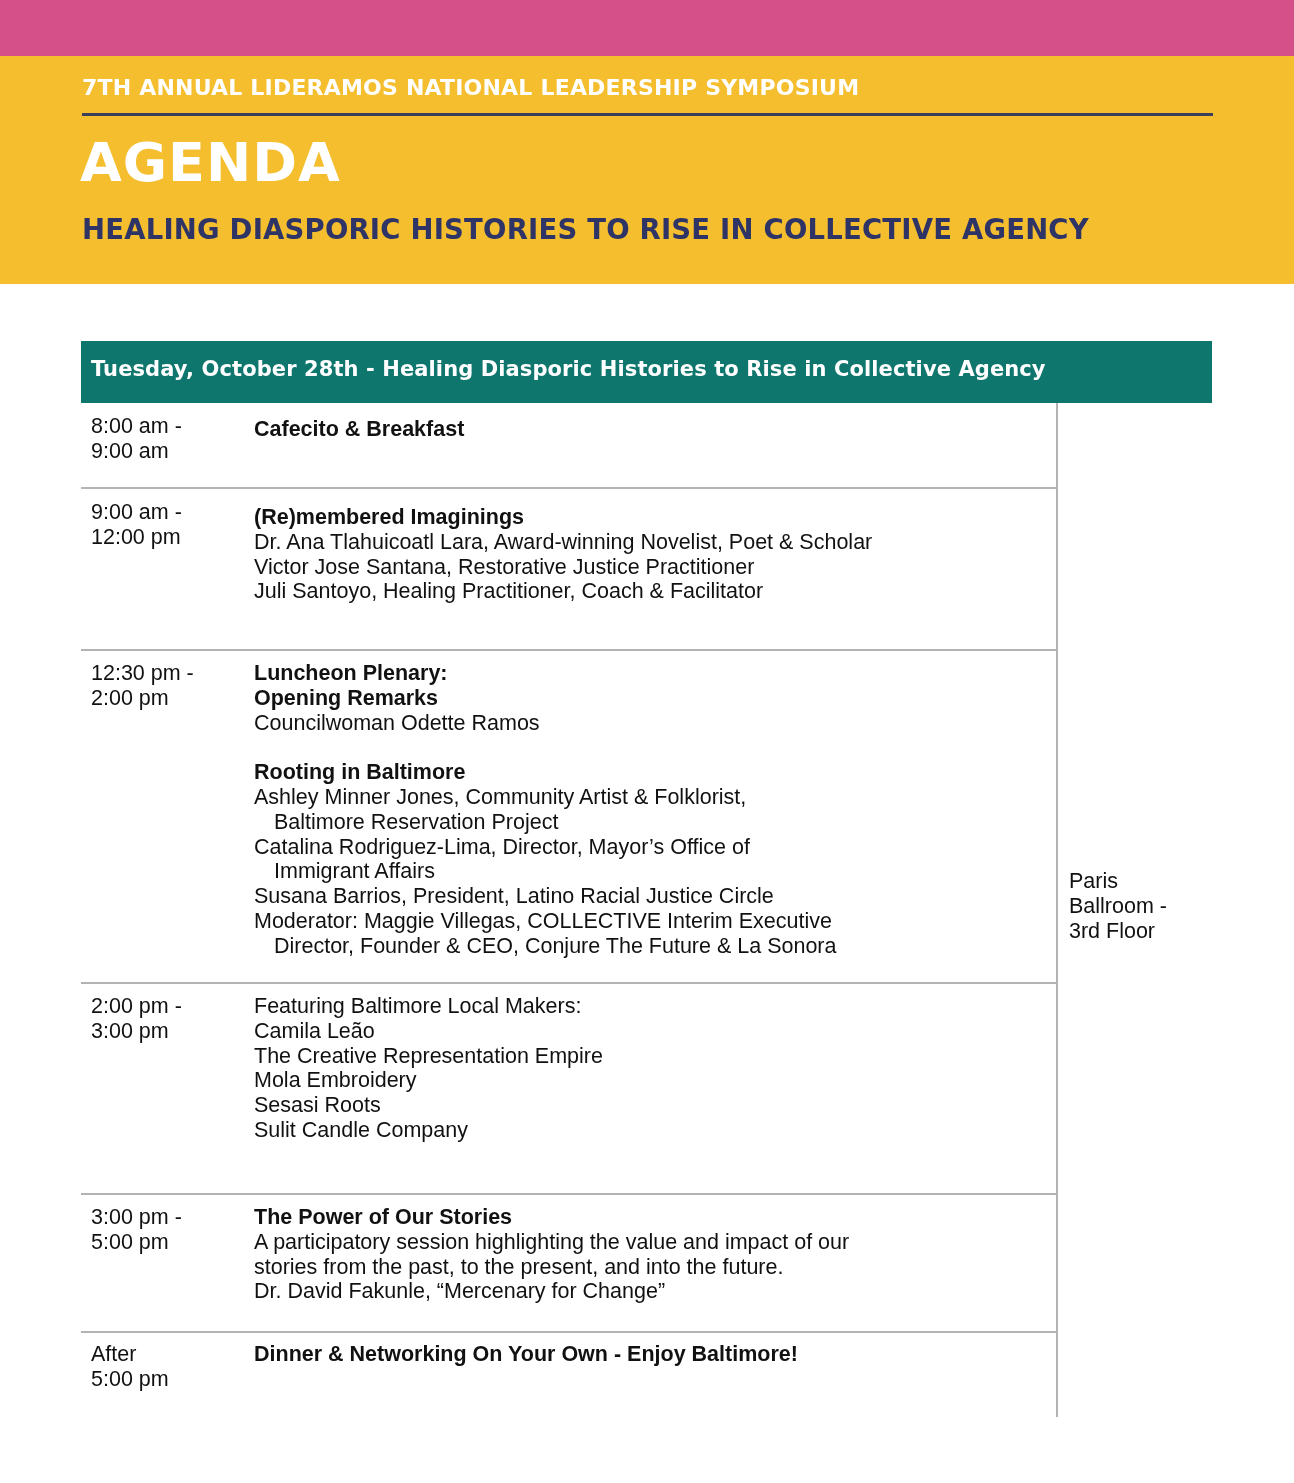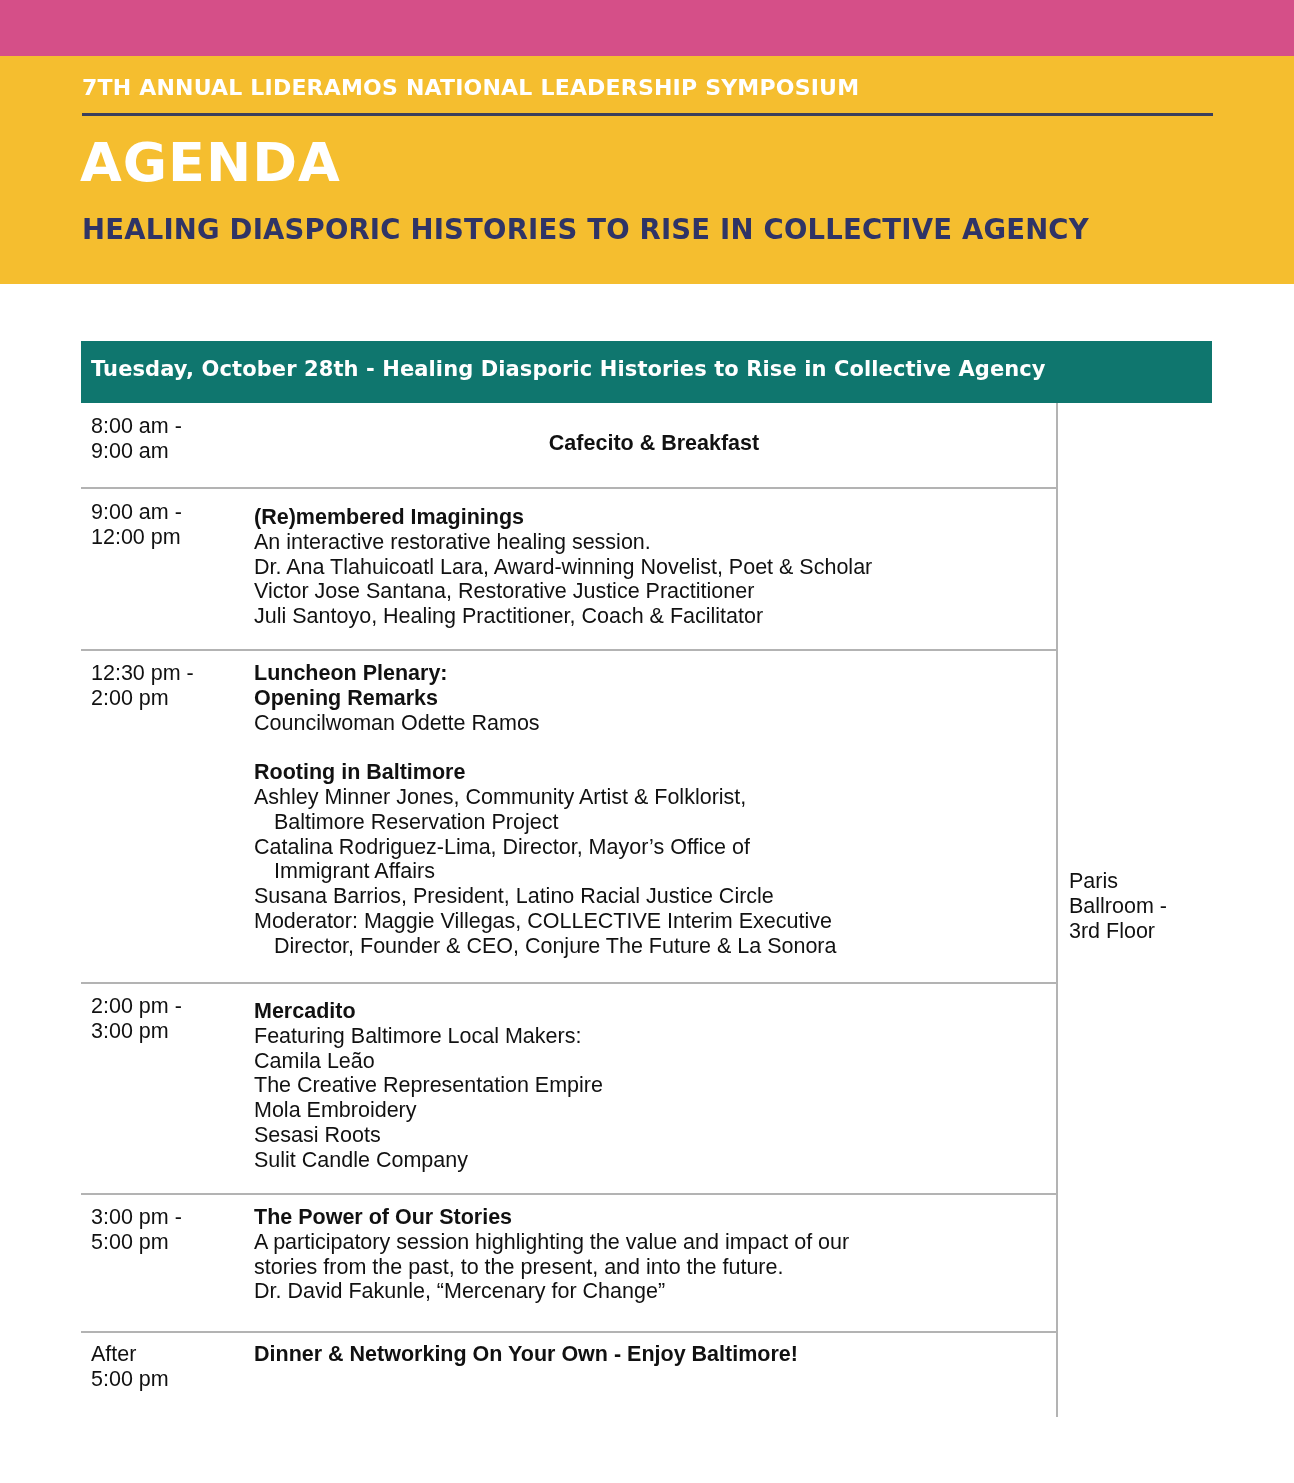--- a/index.html
+++ b/index.html
@@ -46,33 +46,32 @@
 </div>
 
 <div class="vdivider"></div>
 
 <div class="row" style="top:414px;">
   <div class="time">
     <div>8:00 am -</div>
     <div>9:00 am</div>
   </div>
   <div class="content">
-    <div class="bold line" style="margin-top:17px;text-align:center;">Cafecito &amp; Breakfast</div>
+    <div class="bold line" style="margin-top:3px;">Cafecito &amp; Breakfast</div>
   </div>
 </div>
 <div class="hdivider" style="top:487px;"></div>
 
 <div class="row" style="top:500px;">
   <div class="time">
     <div>9:00 am -</div>
     <div>12:00 pm</div>
   </div>
   <div class="content">
     <div class="bold line" style="margin-top:5px;">(Re)membered Imaginings</div>
-    <div class="line">An interactive restorative healing session.</div>
     <div class="line">Dr. Ana Tlahuicoatl Lara, Award-winning Novelist, Poet &amp; Scholar</div>
     <div class="line">Victor Jose Santana, Restorative Justice Practitioner</div>
     <div class="line">Juli Santoyo, Healing Practitioner, Coach &amp; Facilitator</div>
   </div>
 </div>
 <div class="hdivider" style="top:649px;"></div>
 
 <div class="row" style="top:661px;">
   <div class="time">
     <div>12:30 pm -</div>
@@ -94,21 +93,20 @@
   </div>
 </div>
 <div class="hdivider" style="top:982px;"></div>
 
 <div class="row" style="top:994px;">
   <div class="time">
     <div>2:00 pm -</div>
     <div>3:00 pm</div>
   </div>
   <div class="content">
-    <div class="bold line" style="margin-top:5px;">Mercadito</div>
     <div class="line">Featuring Baltimore Local Makers:</div>
     <div class="line">Camila Leão</div>
     <div class="line">The Creative Representation Empire</div>
     <div class="line">Mola Embroidery</div>
     <div class="line">Sesasi Roots</div>
     <div class="line">Sulit Candle Company</div>
   </div>
 </div>
 <div class="hdivider" style="top:1193px;"></div>
 

